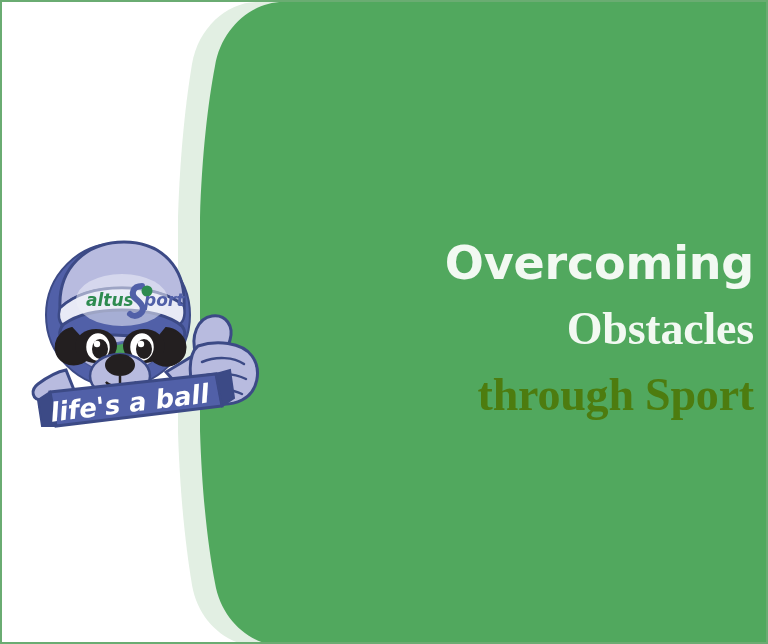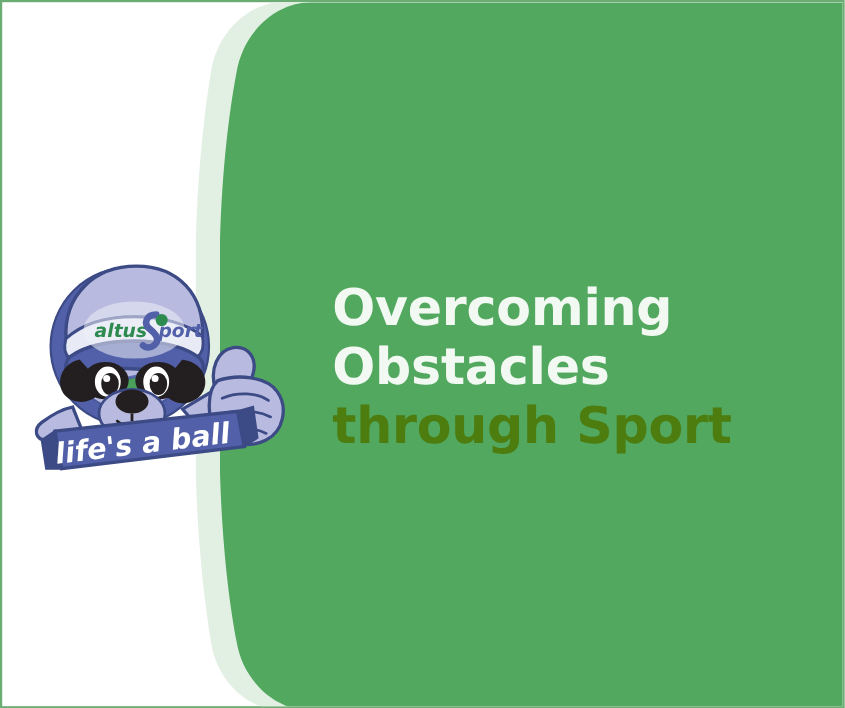--- a/index.html
+++ b/index.html
@@ -36,35 +36,35 @@
     left: 18px;
     top: 218px;
     width: 248px;
     height: 215px;
   }
 
   
   .title-block {
     position: absolute;
     left: 300px;
-    top: 254px;
+    top: 238px;
     width: 452px;
-    text-align: left;
+    text-align: right;
     line-height: 1.00;
     letter-spacing: -0.2px;
   }
   .title-line {
     display: block;
     color: #f2f9f2;
     font-family: "DejaVu Sans", "Liberation Sans", sans-serif;
     font-weight: bold;
     font-size: 46px;
     white-space: nowrap;
   }
-  .title-line + .title-line { margin-top: 8px; }
+  .title-line + .title-line { margin-top: 20px; font-family: Liberation Serif, serif; }
 </style>
 </head>
 <body>
 
 <div id="slide" style="background: rgb(255, 255, 255); border-color: rgb(106, 172, 114);">
 
   <svg class="shape-layer" viewBox="0 0 768 644" preserveAspectRatio="none">
 
     <path fill="#e2efe3" d="M 768 0
              L 255 0

